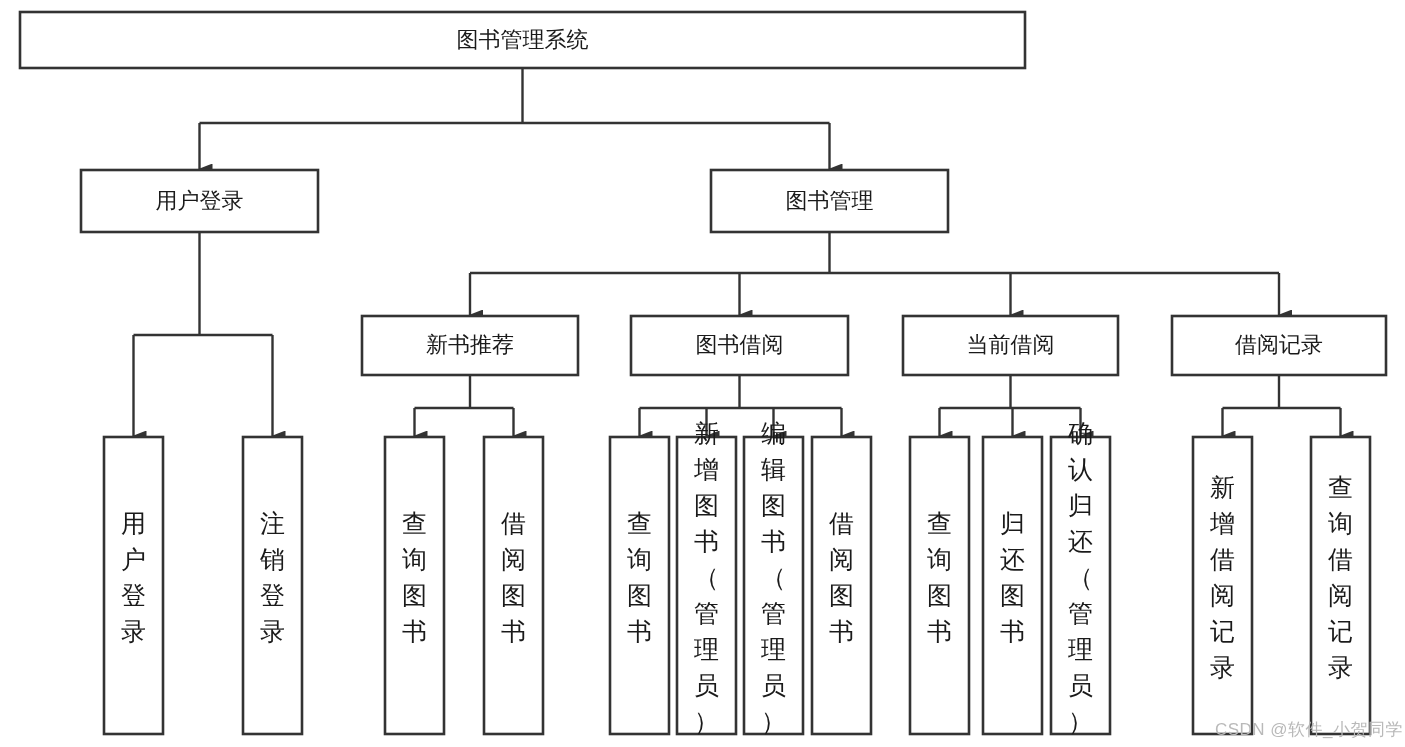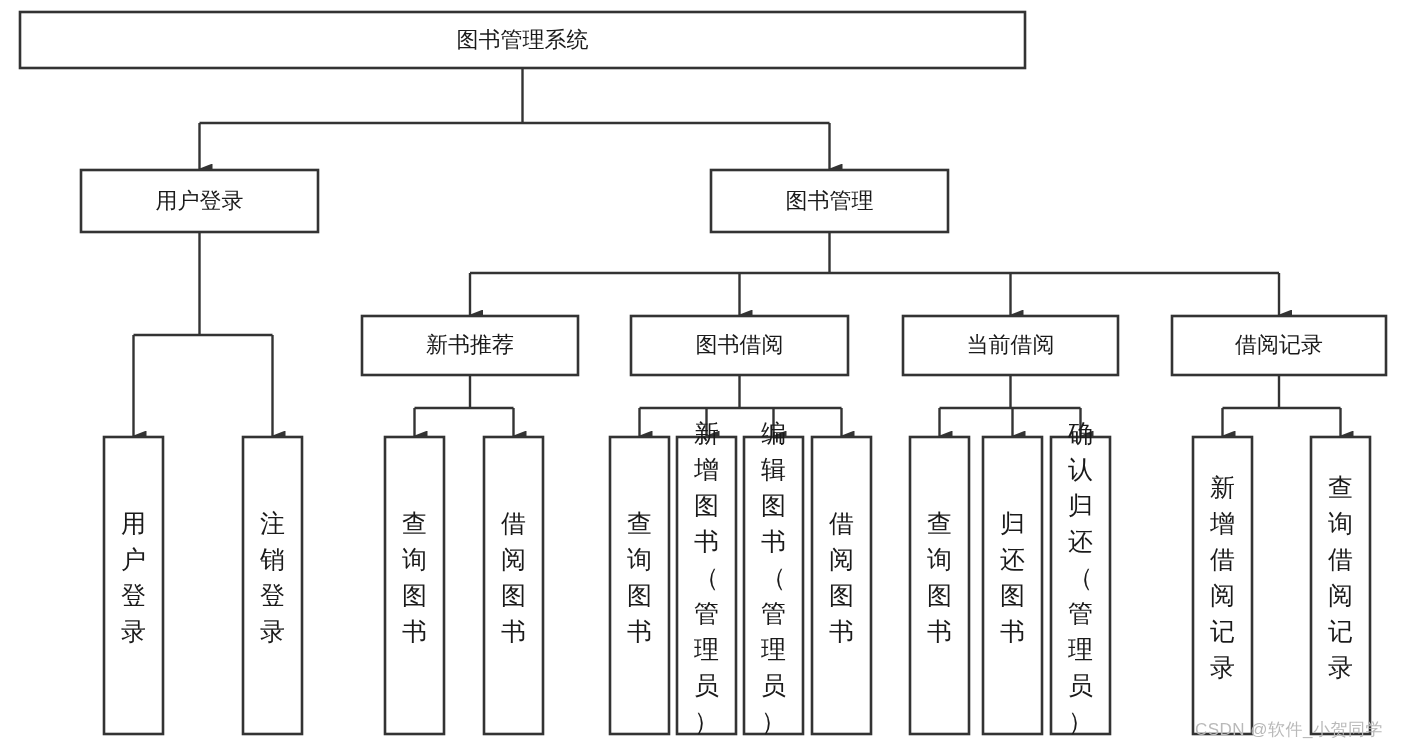--- a/index.html
+++ b/index.html
@@ -44,21 +44,21 @@
     stroke: #333333;
     stroke-width: 2.4;
     fill: none;
   }
   .arrow-head {
     fill: #333333;
     stroke: none;
   }
   .watermark {
     position: absolute;
-    right: 22px;
+    right: 2px;
     bottom: 6px;
     font-family: "Liberation Sans", "DejaVu Sans", sans-serif;
     font-size: 17px;
     color: #b9b9b9;
     white-space: nowrap;
     letter-spacing: 0.5px;
   }
 </style>
 </head>
 <body>

